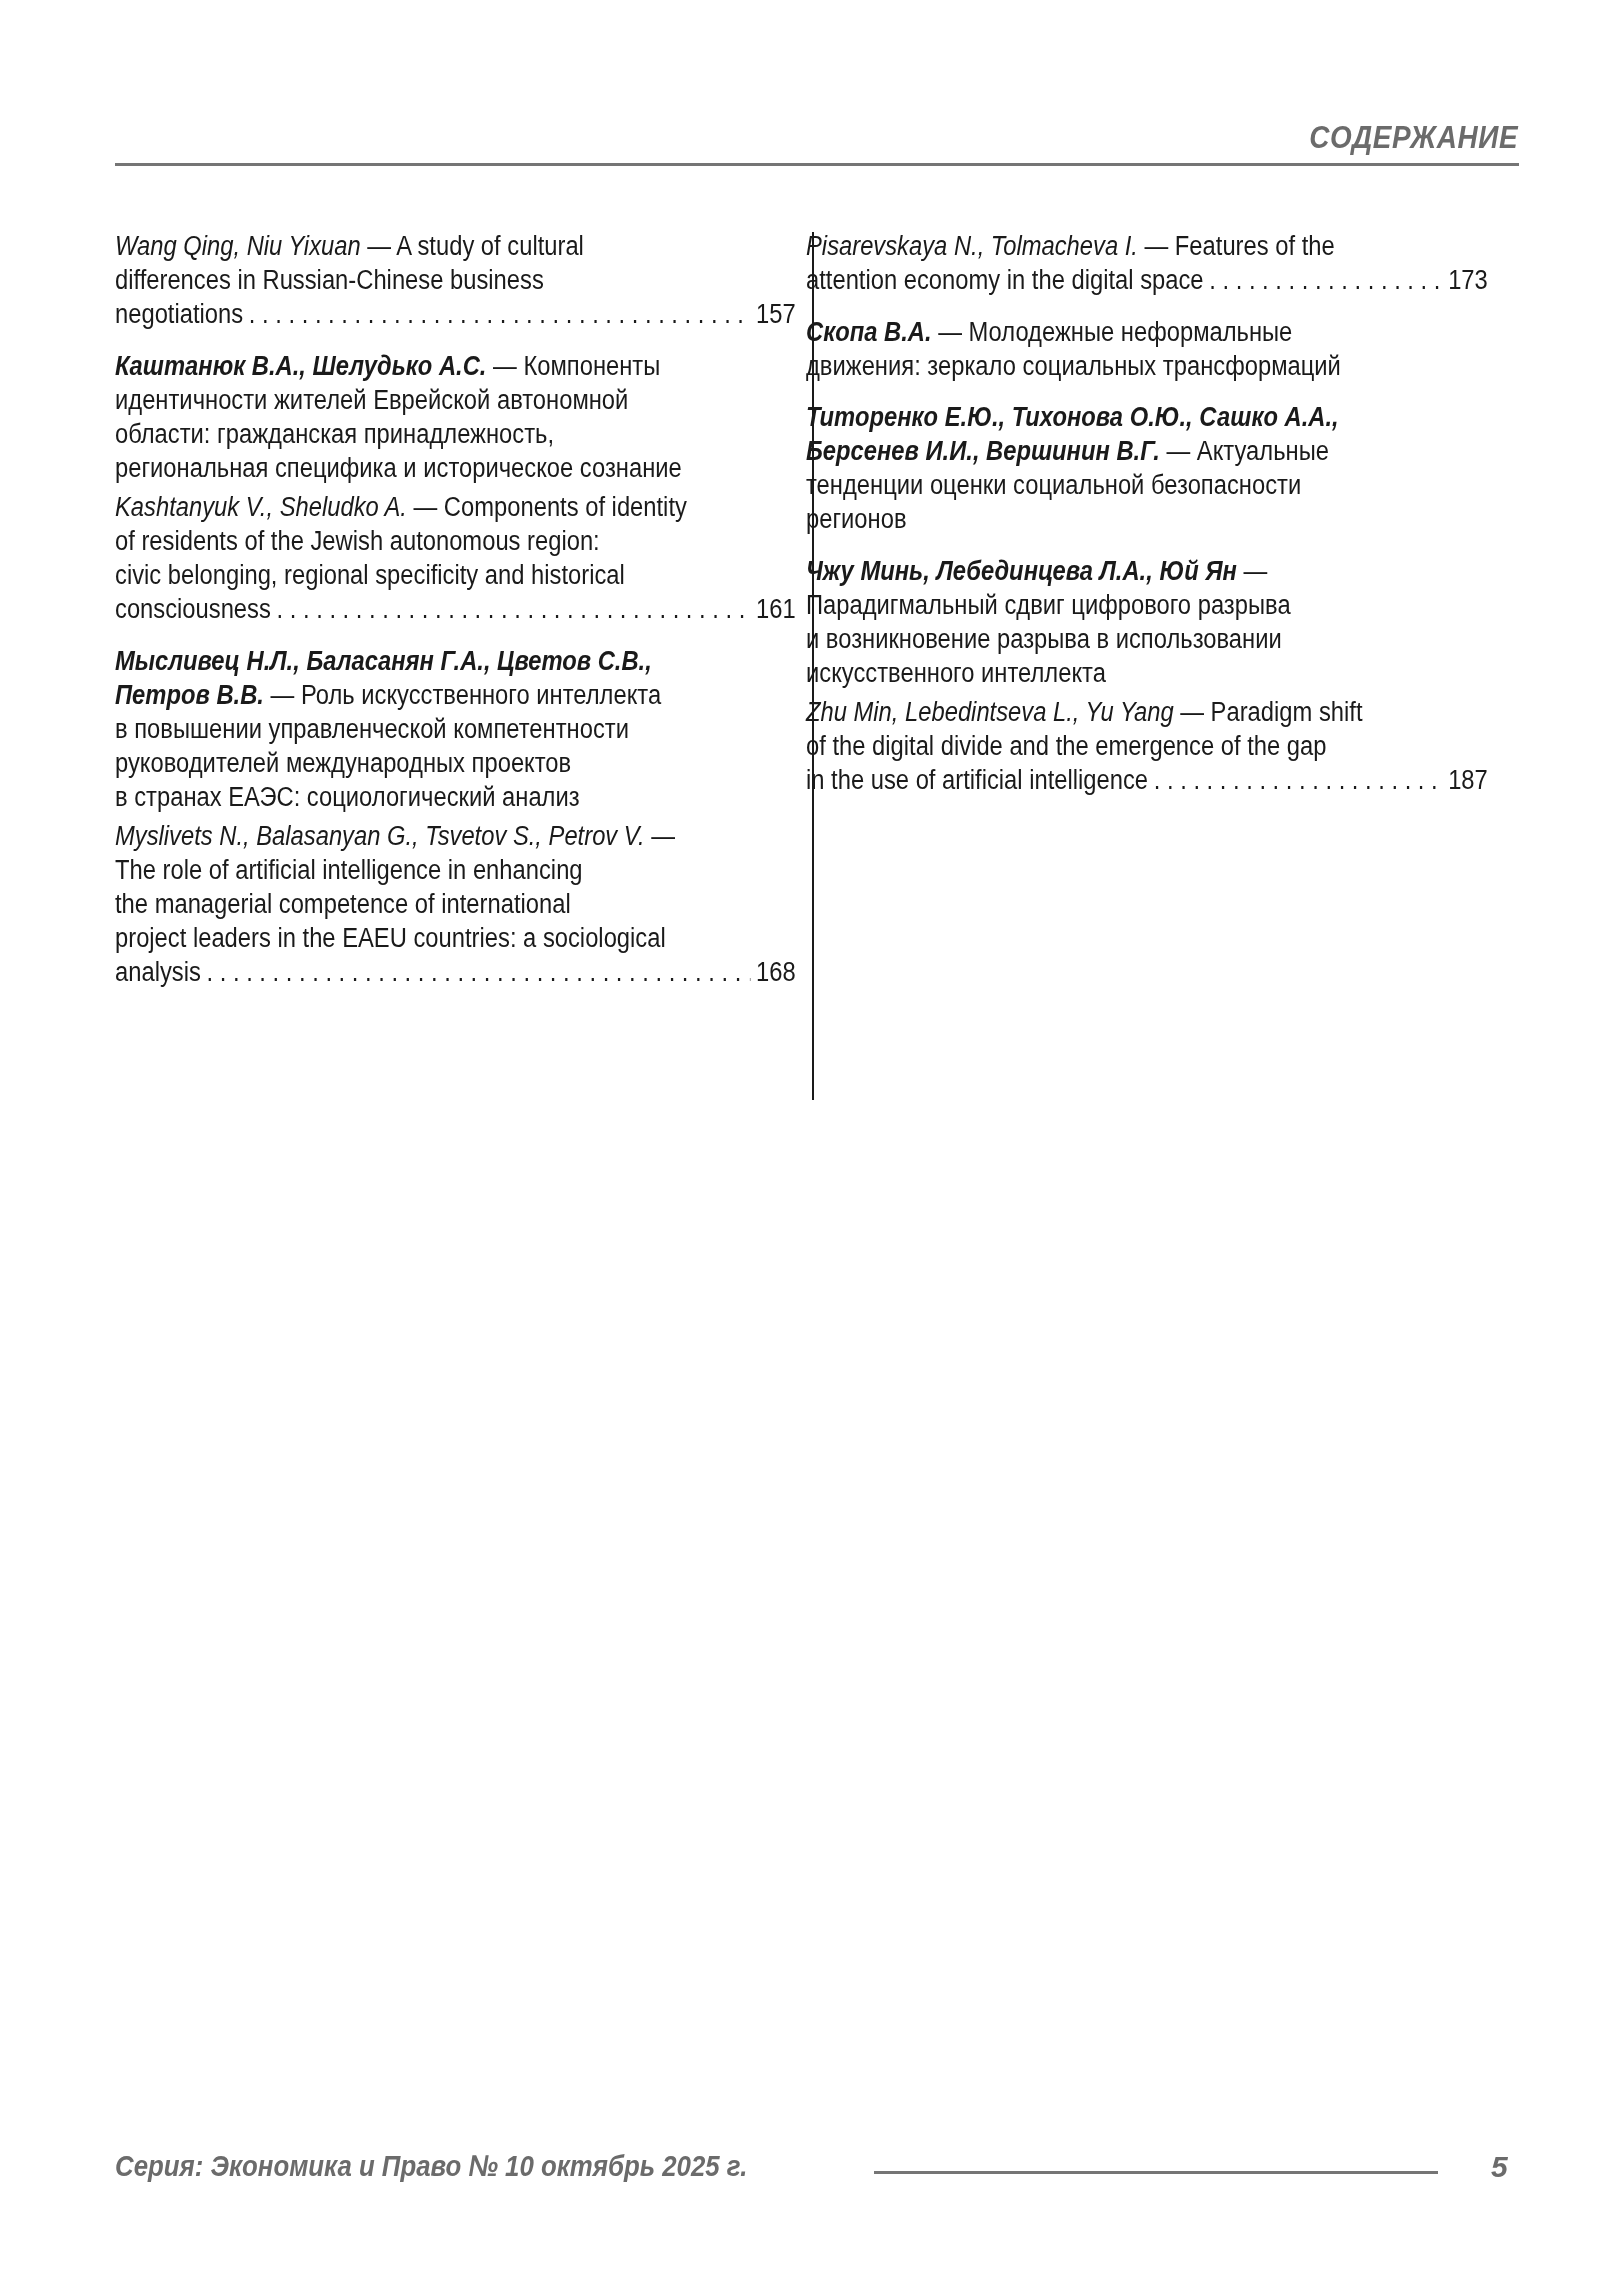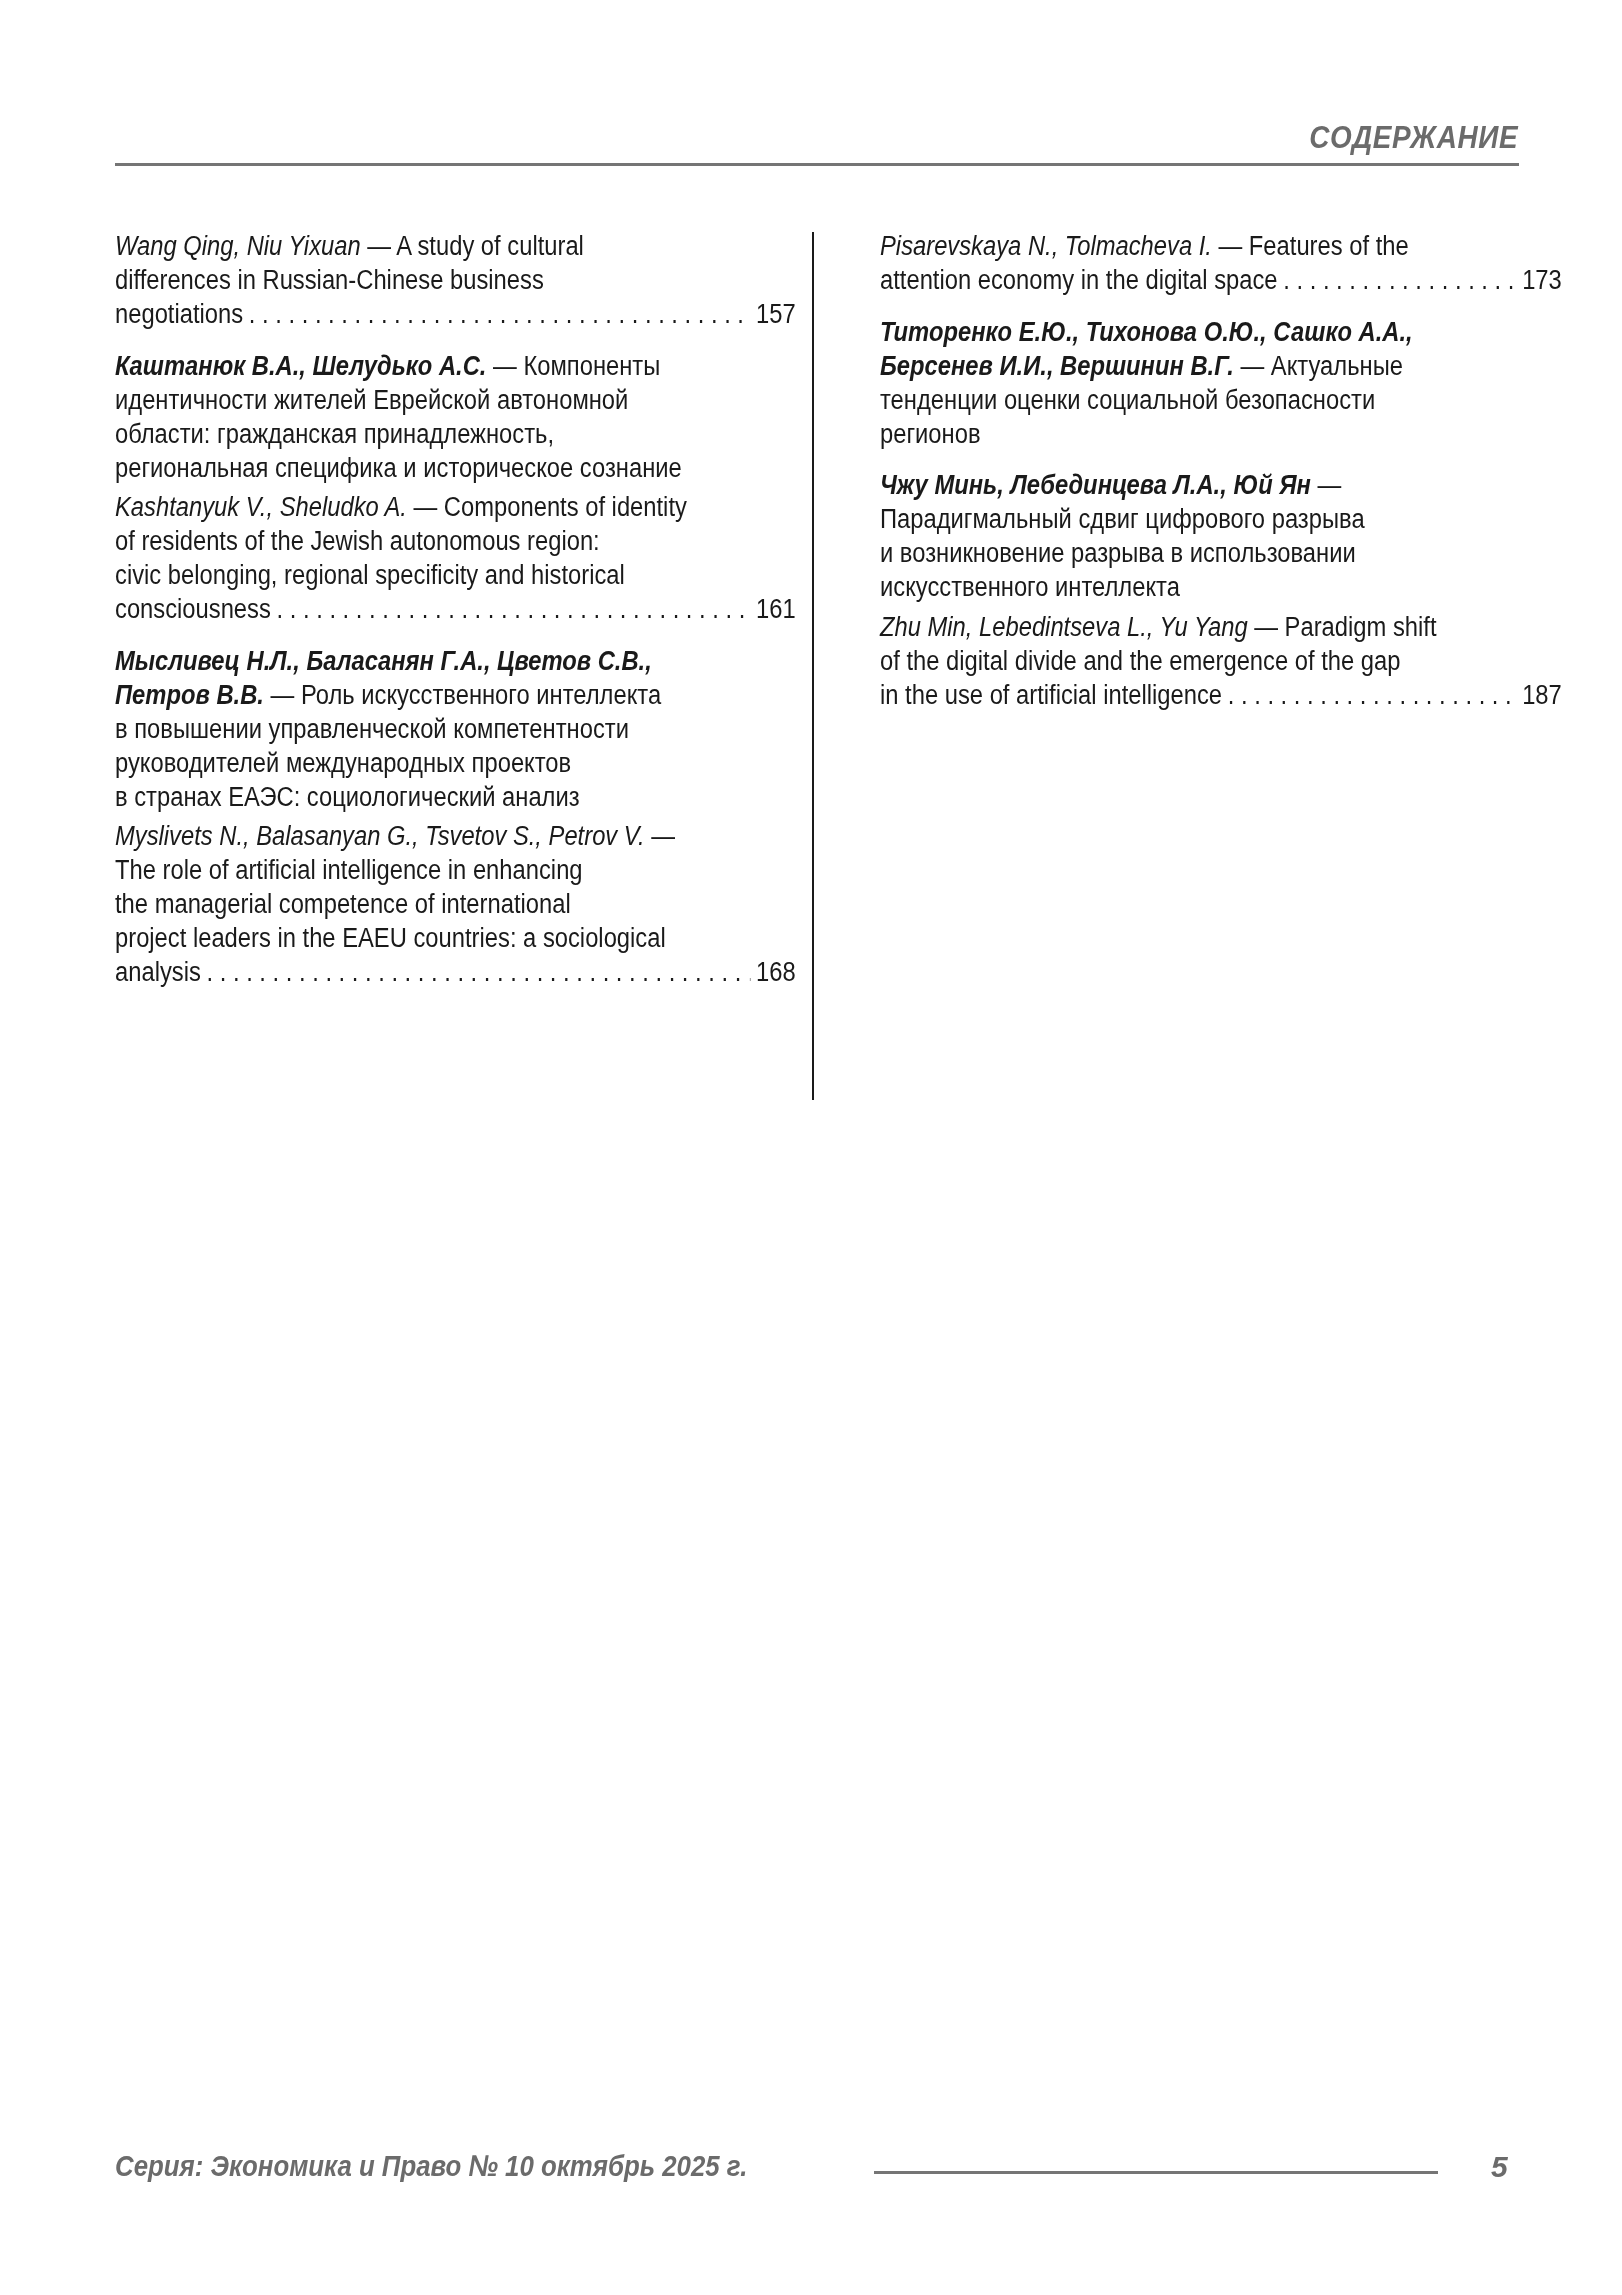--- a/index.html
+++ b/index.html
@@ -16,21 +16,21 @@
   }
   .header-rule {
     position: absolute; left: 115px; width: 1404px; top: 163px; height: 3.3px;
     background: #757575;
   }
   .col {
     position: absolute; top: 229px;
     font-size: 27px; line-height: 34px;
   }
   .col-left { left: 115px; width: 681px; }
-  .col-right { left: 880px; width: 682px; }
+  .col-right { left: 806px; width: 682px; }
   .divider {
     position: absolute; left: 812px; top: 232px; width: 2px; height: 868px;
     background: #1a1a1a;
   }
   .entry { margin-bottom: 17.7px; }
   .entry .p { margin: 0 0 5.2px 0; }
   .line { display: block; white-space: nowrap; transform: scaleX(0.88); transform-origin: left center; width: 113.6%; }
   .line.last { display: flex; align-items: baseline; }
   .auth-ru { font-weight: bold; font-style: italic; }
   .auth-en { font-style: italic; }
@@ -120,20 +120,24 @@
       <div class="p">
         <span class="line"><span class="auth-en">Pisarevskaya N., Tolmacheva I.</span><span> — Features of the</span></span>
         <span class="line last">
           <span>attention economy in the digital space</span>
           <span class="leader"></span>
           <span class="page">173</span>
         </span>
       </div>
     </div>
     <div class="entry">
+      <div class="p">
+        <span class="line"><span class="auth-ru">Скопа В.А.</span><span> — Молодежные неформальные</span></span>
+        <span class="line"><span>движения: зеркало социальных трансформаций</span></span>
+      </div>
     </div>
     <div class="entry">
       <div class="p">
         <span class="line"><span class="auth-ru">Титоренко Е.Ю., Тихонова О.Ю., Сашко А.А.,</span></span>
         <span class="line"><span class="auth-ru">Берсенев И.И., Вершинин В.Г.</span><span> — Актуальные</span></span>
         <span class="line"><span>тенденции оценки социальной безопасности</span></span>
         <span class="line"><span>регионов</span></span>
       </div>
     </div>
     <div class="entry">

